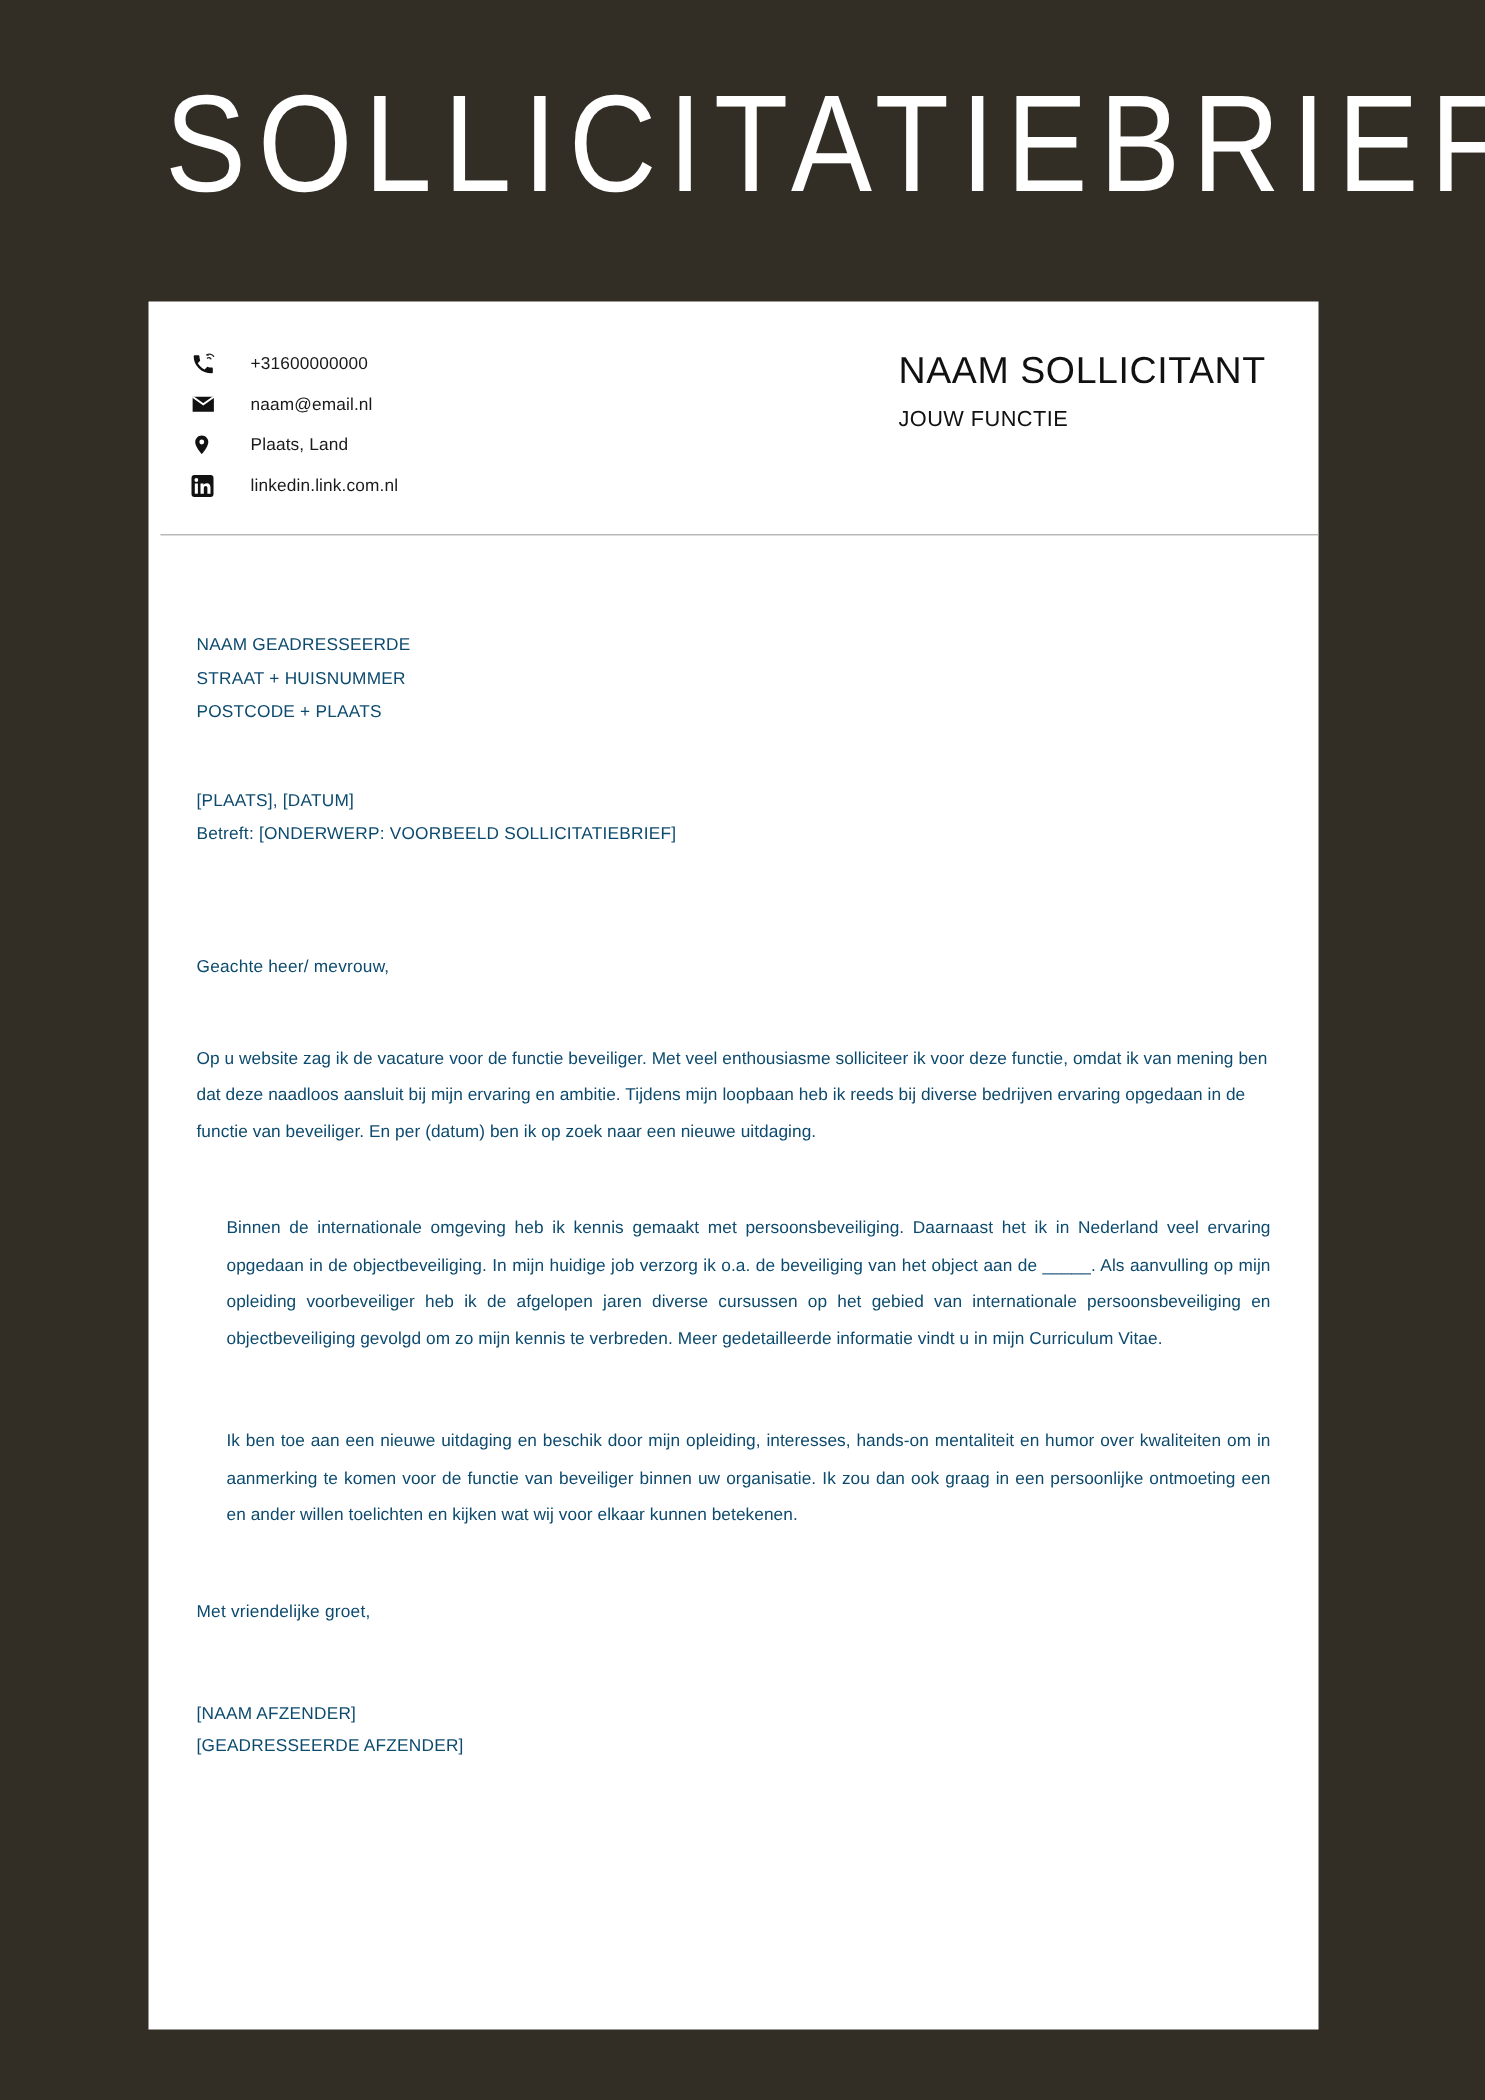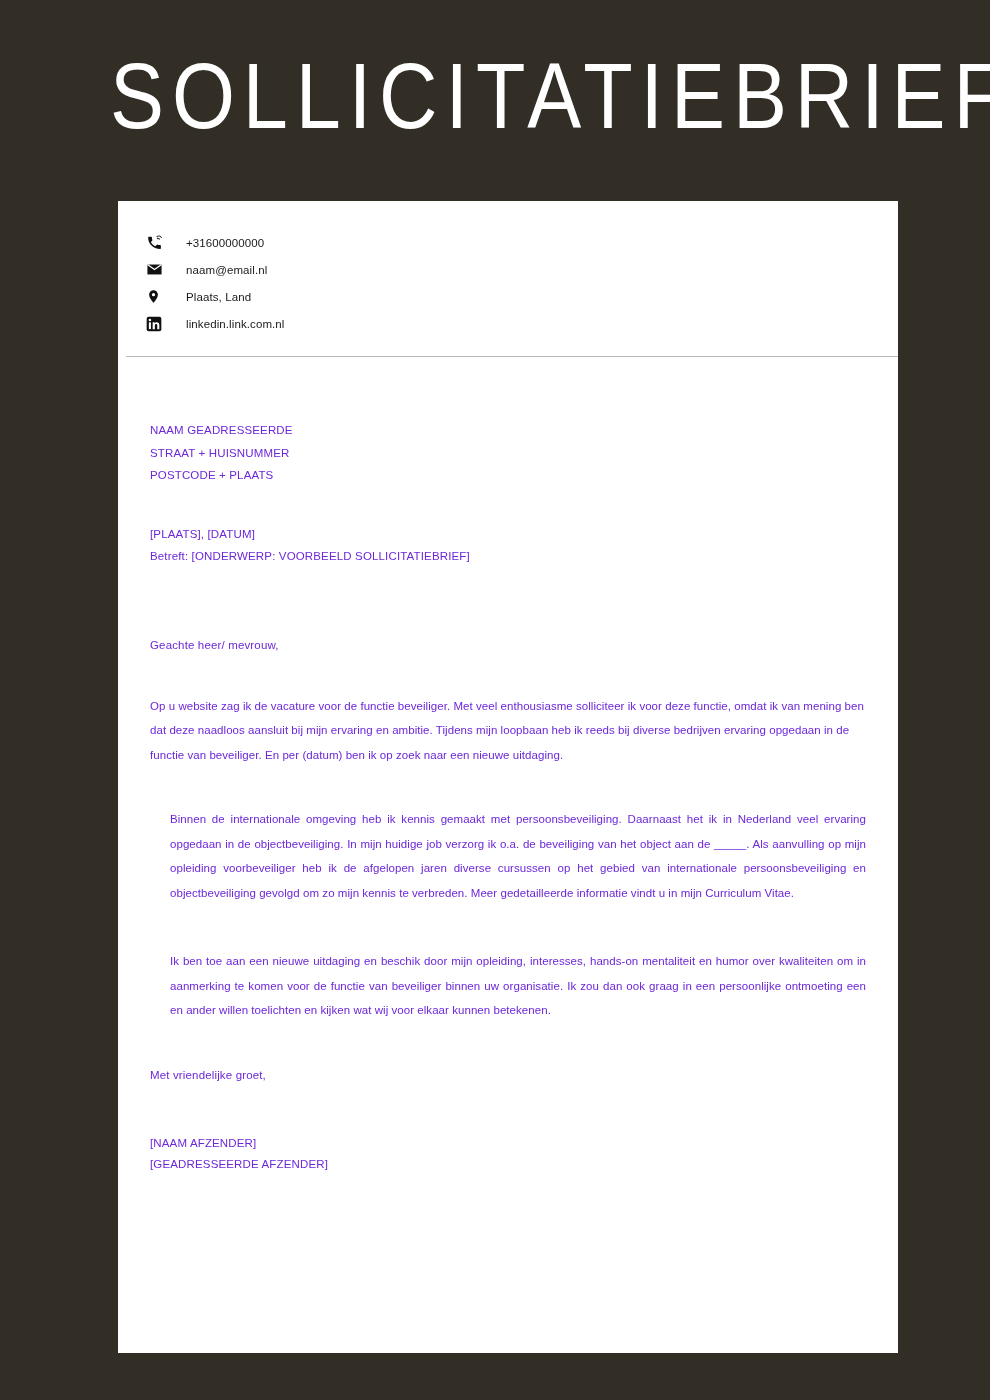--- a/index.html
+++ b/index.html
@@ -35,21 +35,21 @@
     color: #ffffff;
     letter-spacing: 9px;
     white-space: nowrap;
     transform: scaleX(0.88);
     transform-origin: left center;
   }
 
   
   .page {
     position: absolute;
-    left: 118px;
+    left: 99px;
     top: 201px;
     width: 780px;
     height: 1152px;
     background: #ffffff;
   }
 
   
   .letter-head {
     position: relative;
     height: 156px;
@@ -115,21 +115,21 @@
     height: 1px;
     background: #b9b9b9;
   }
 
   
   .letter-body {
     position: absolute;
     left: 32px;
     top: 218px;
     width: 716px;
-    color: #6d28d9;
+    color: #0c4a6e;
   }
   .addr-block { margin: 0; }
   .addr-line {
     font-size: 11.5px;
     line-height: 22.5px;
     letter-spacing: 0.15px;
   }
   .meta-block { margin-top: 36px; }
   .meta-line {
     font-size: 11.5px;
@@ -218,20 +218,24 @@
             <rect x="4.3" y="9.5" width="3.1" height="10.2" fill="#ffffff"></rect>
             <circle cx="5.85" cy="6" r="1.9" fill="#ffffff"></circle>
             <path d="M10 9.5h3v1.5c.6-1.1 1.8-1.8 3.2-1.8 2.4 0 3.8 1.5 3.8 4.3v6.2h-3.1v-5.6c0-1.4-.5-2.2-1.7-2.2-1.1 0-1.9.8-1.9 2.2v5.6H10V9.5z" fill="#ffffff"></path>
           </svg>
         </span>
         <span class="contact-text">linkedin.link.com.nl</span>
       </div>
 
     </div>
 
+    <div class="identity">
+      <div class="identity-name">NAAM SOLLICITANT</div>
+      <div class="identity-role">JOUW FUNCTIE</div>
+    </div>
 
     <div class="head-rule"></div>
   </div>
 
   <div class="letter-body">
 
     <div class="addr-block">
       <div class="addr-line">NAAM GEADRESSEERDE</div>
       <div class="addr-line">STRAAT + HUISNUMMER</div>
       <div class="addr-line">POSTCODE + PLAATS</div>

